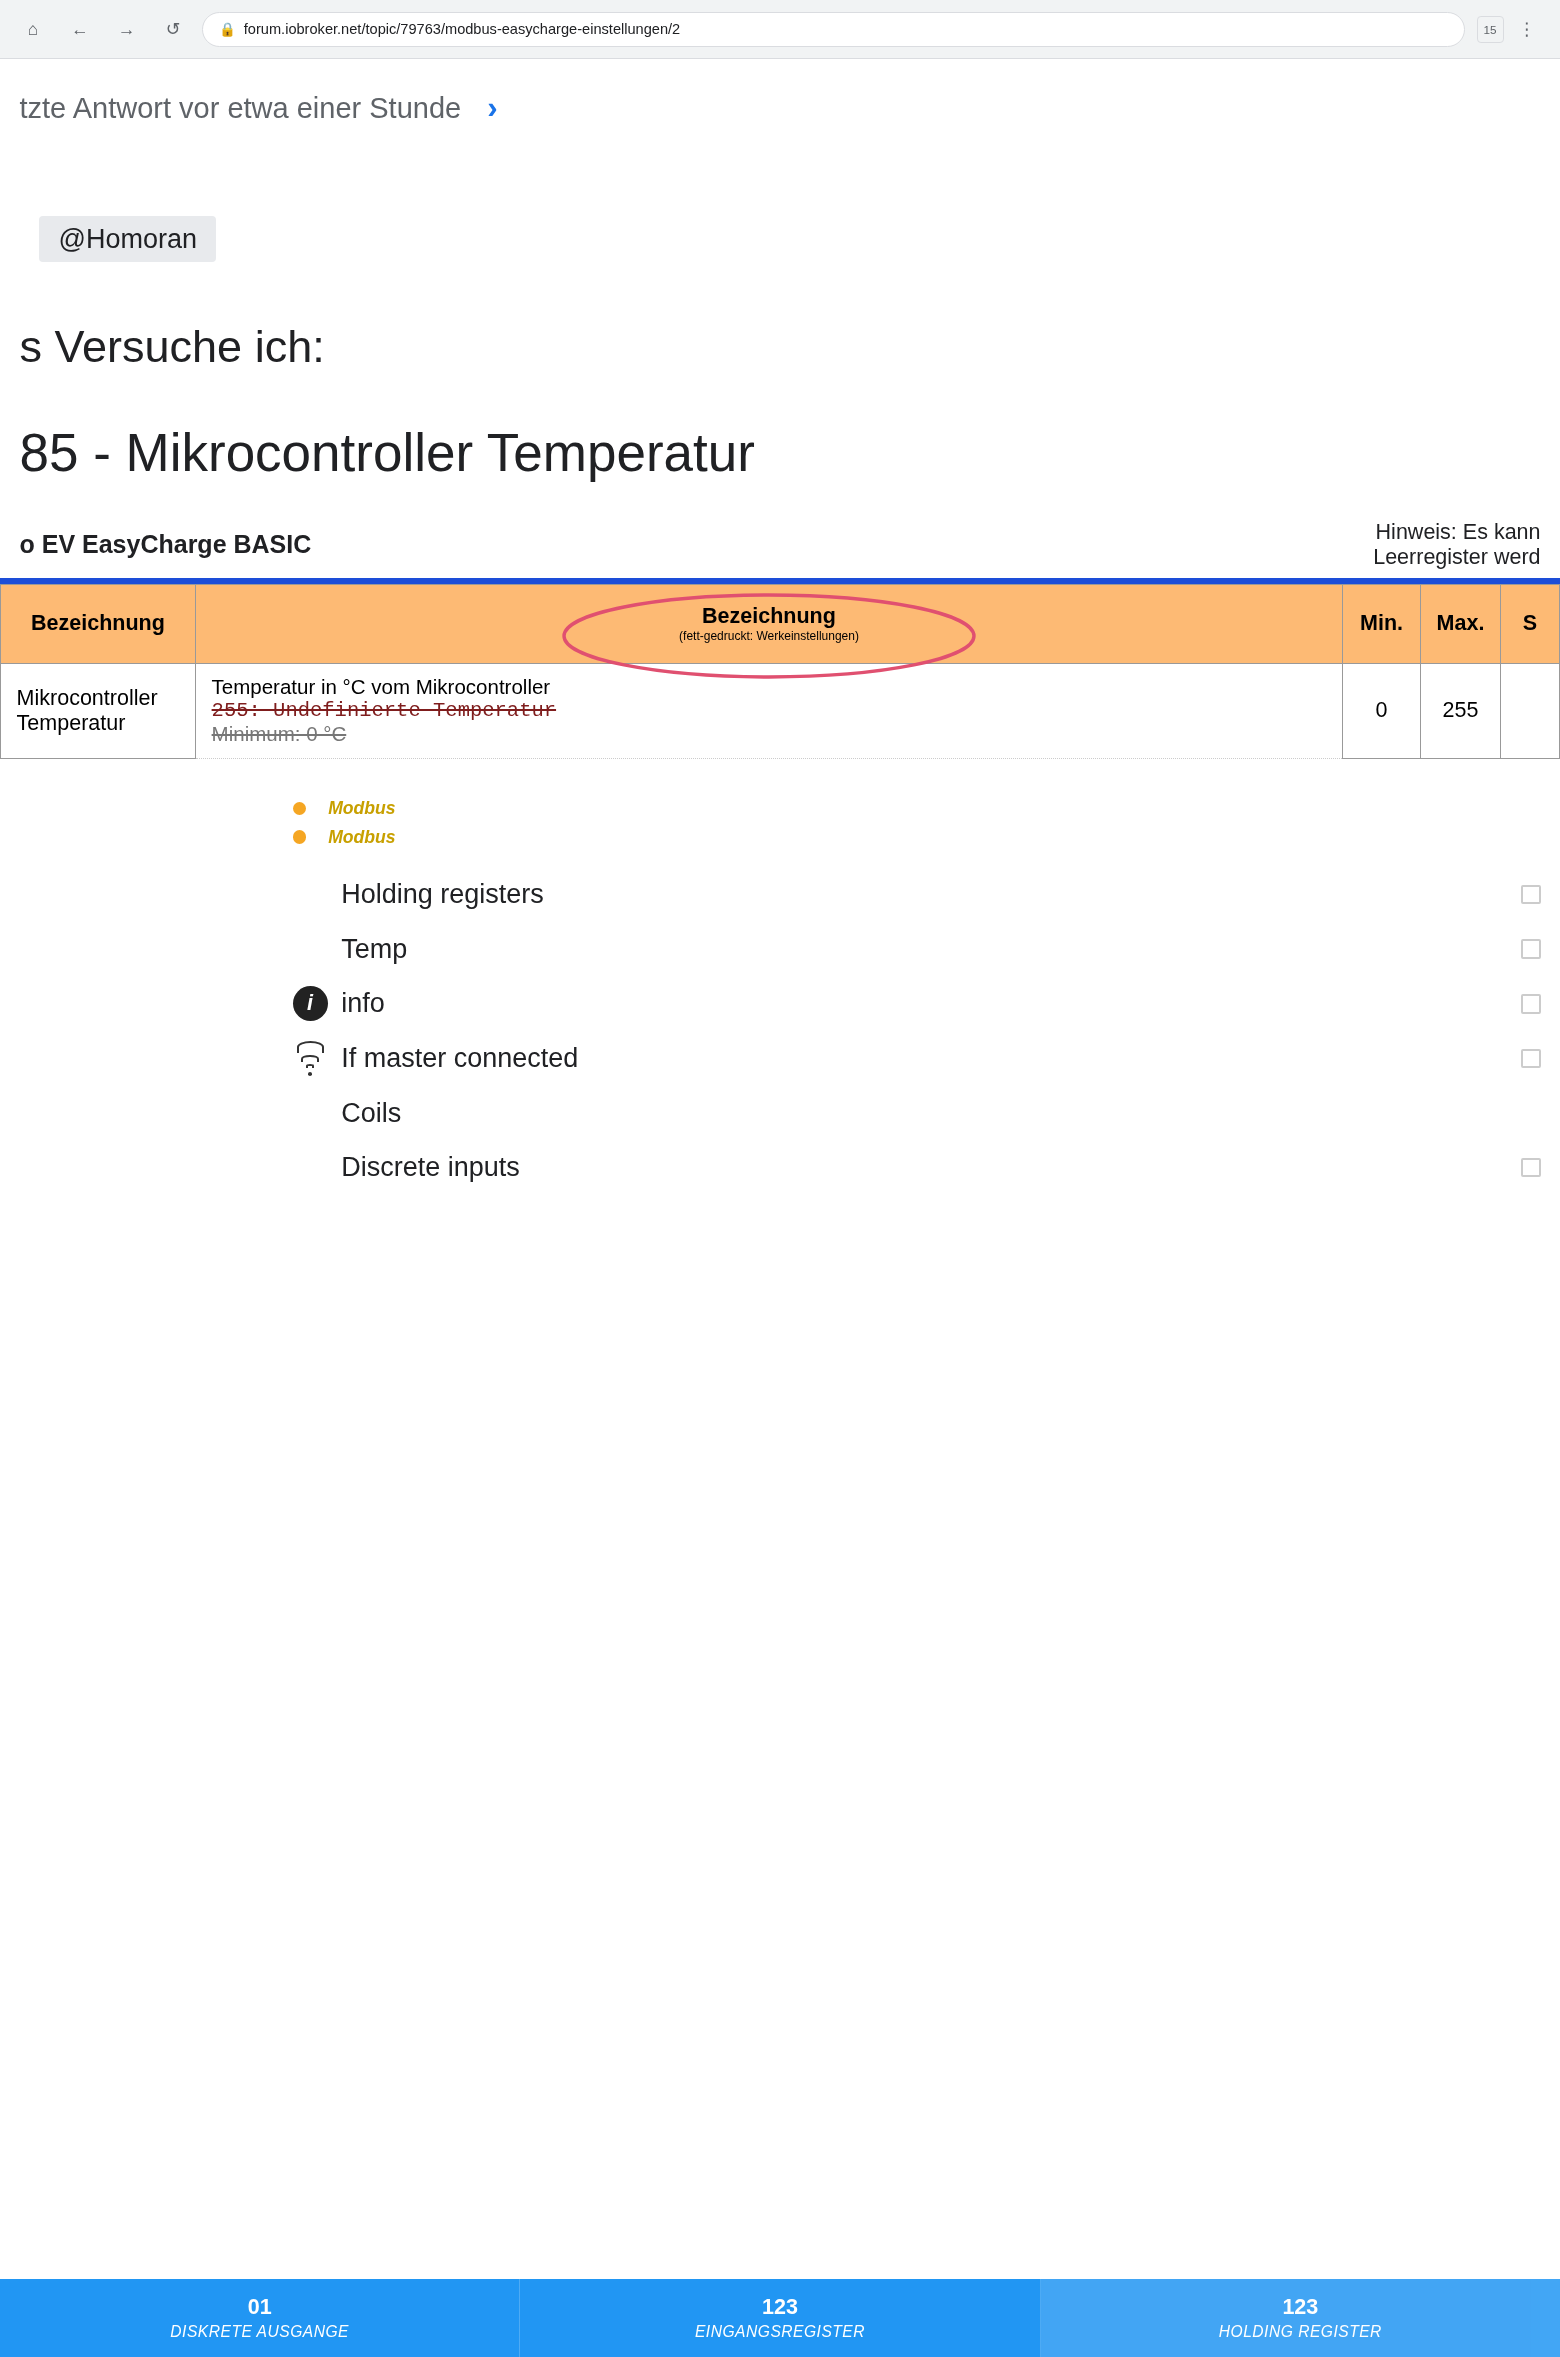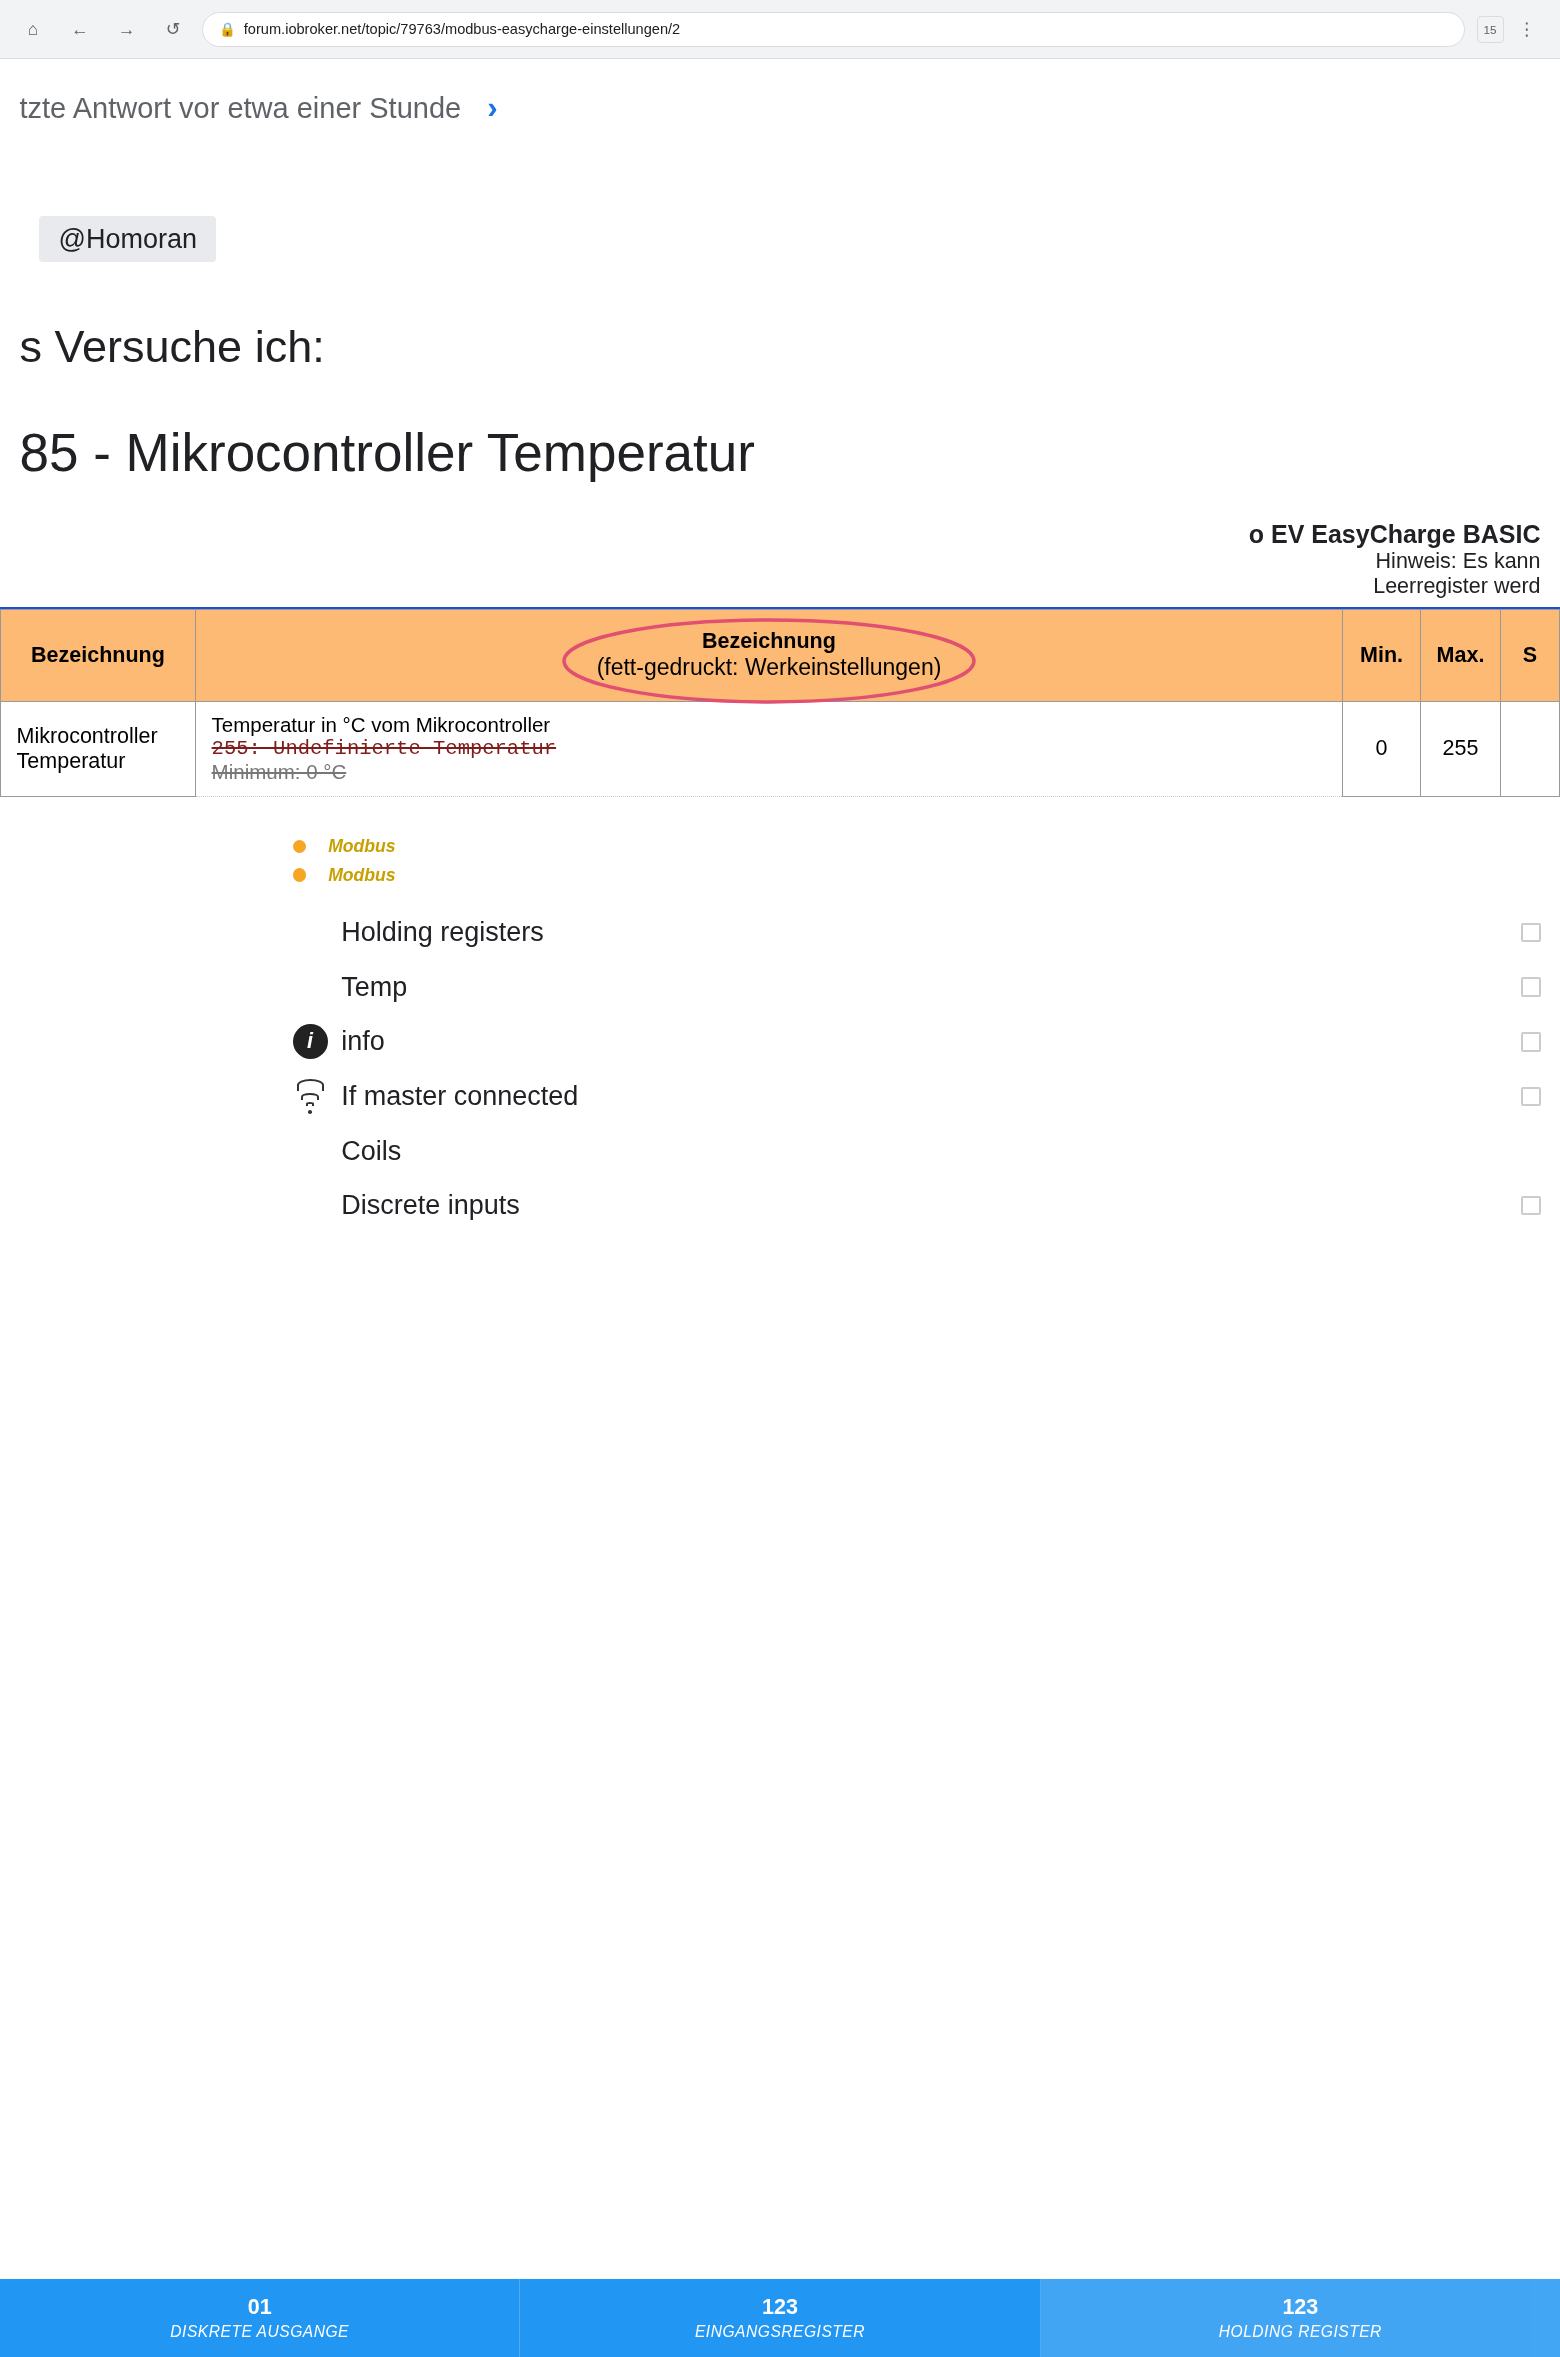--- a/index.html
+++ b/index.html
@@ -135,24 +135,23 @@
     .subsection-heading {
       font-size: 53px;
       font-weight: 400;
       color: #202124;
       padding: 9.8px 19.5px;
     }
 
     .table-section-header-row {
       display: flex;
       justify-content: space-between;
-      align-items: flex-end;
-      border-bottom: 2px solid #1d4ed8;
+      align-items: center;
+      border-bottom: 6px solid #1d4ed8;
       padding: 7.8px 19.5px;
-      flex-direction: column;
     }
 
     .table-section-header-left {
       font-size: 25px;
       font-weight: 700;
       color: #202124;
     }
 
     .table-section-note {
       font-size: 21.5px;
@@ -429,21 +428,21 @@
     <table class="data-table">
       <thead>
         <tr>
           <th class="th-bezeichnung-left">Bezeichnung</th>
           <th class="th-bezeichnung-center" style="position: relative; padding-top: 19.5px; padding-bottom: 19.5px;">
 
             <svg style="position:absolute; top:0; left:50%; transform:translateX(-50%); width:449px; height:98px; pointer-events:none; overflow:visible;" viewBox="0 0 460 100" width="449" height="98">
               <ellipse cx="230" cy="52" rx="210" ry="42" fill="none" stroke="#e05070" stroke-width="3.5"></ellipse>
             </svg>
             <div style="font-weight:700;">Bezeichnung</div>
-            <div style="font-weight:400; font-size:23px;">(fett-gedruckt: Werkeinstellungen)</div>
+            <div style="font-weight:400; font-size:12px;">(fett-gedruckt: Werkeinstellungen)</div>
           </th>
           <th class="th-min">Min.</th>
           <th class="th-max">Max.</th>
           <th style="width:59px;">S</th>
         </tr>
       </thead>
       <tbody>
         <tr>
           <td class="td-left-label">Mikrocontroller Temperatur</td>
           <td class="td-description">

